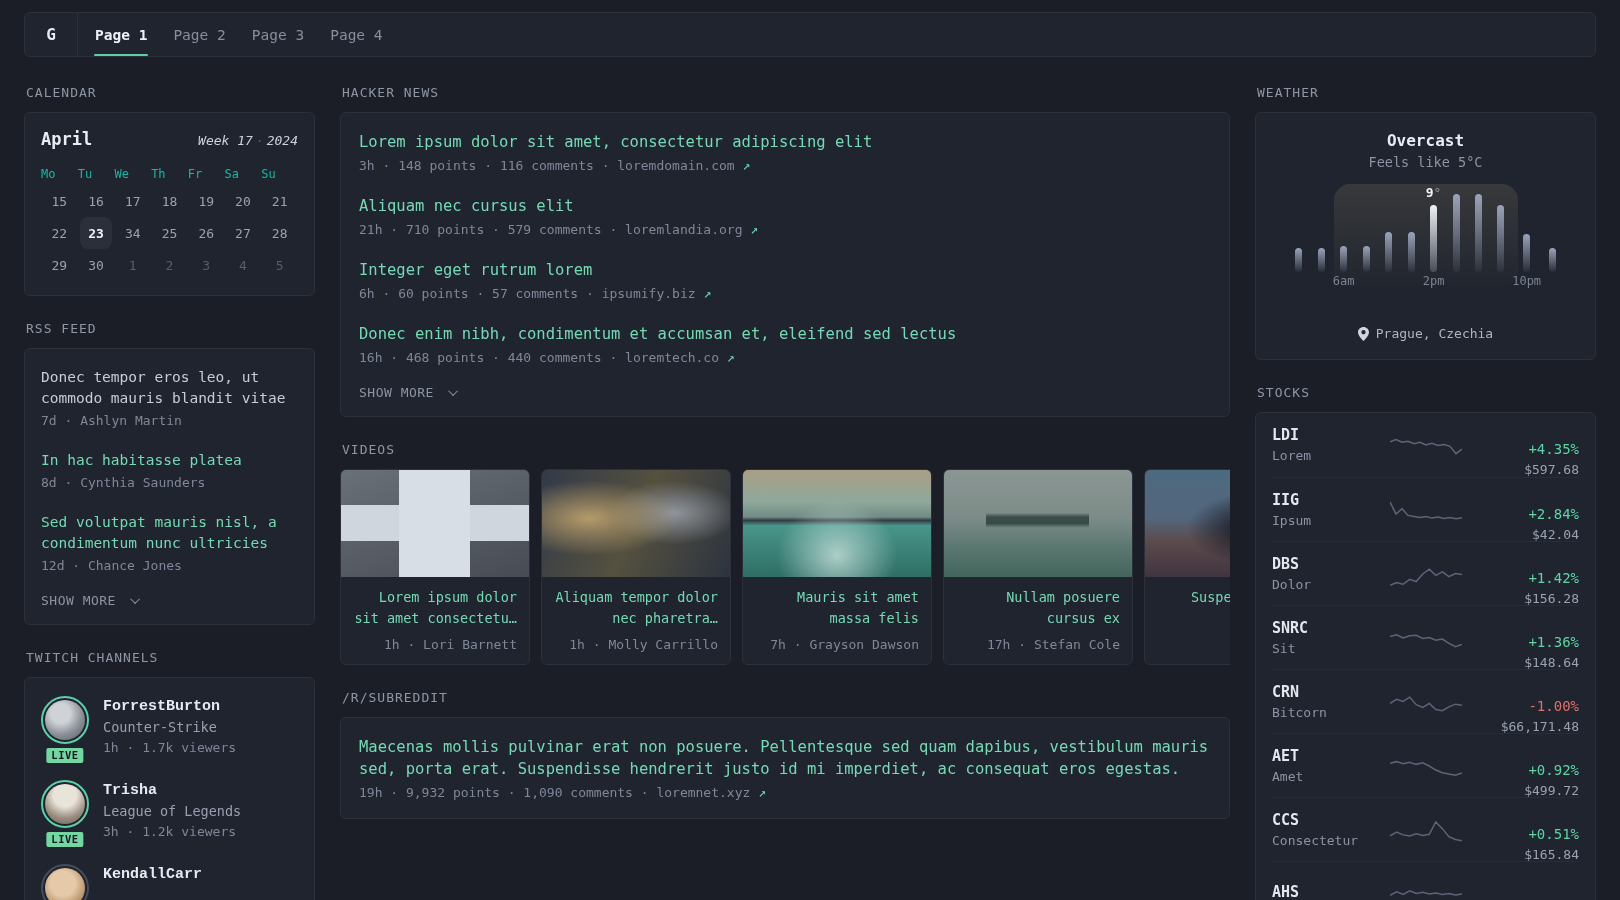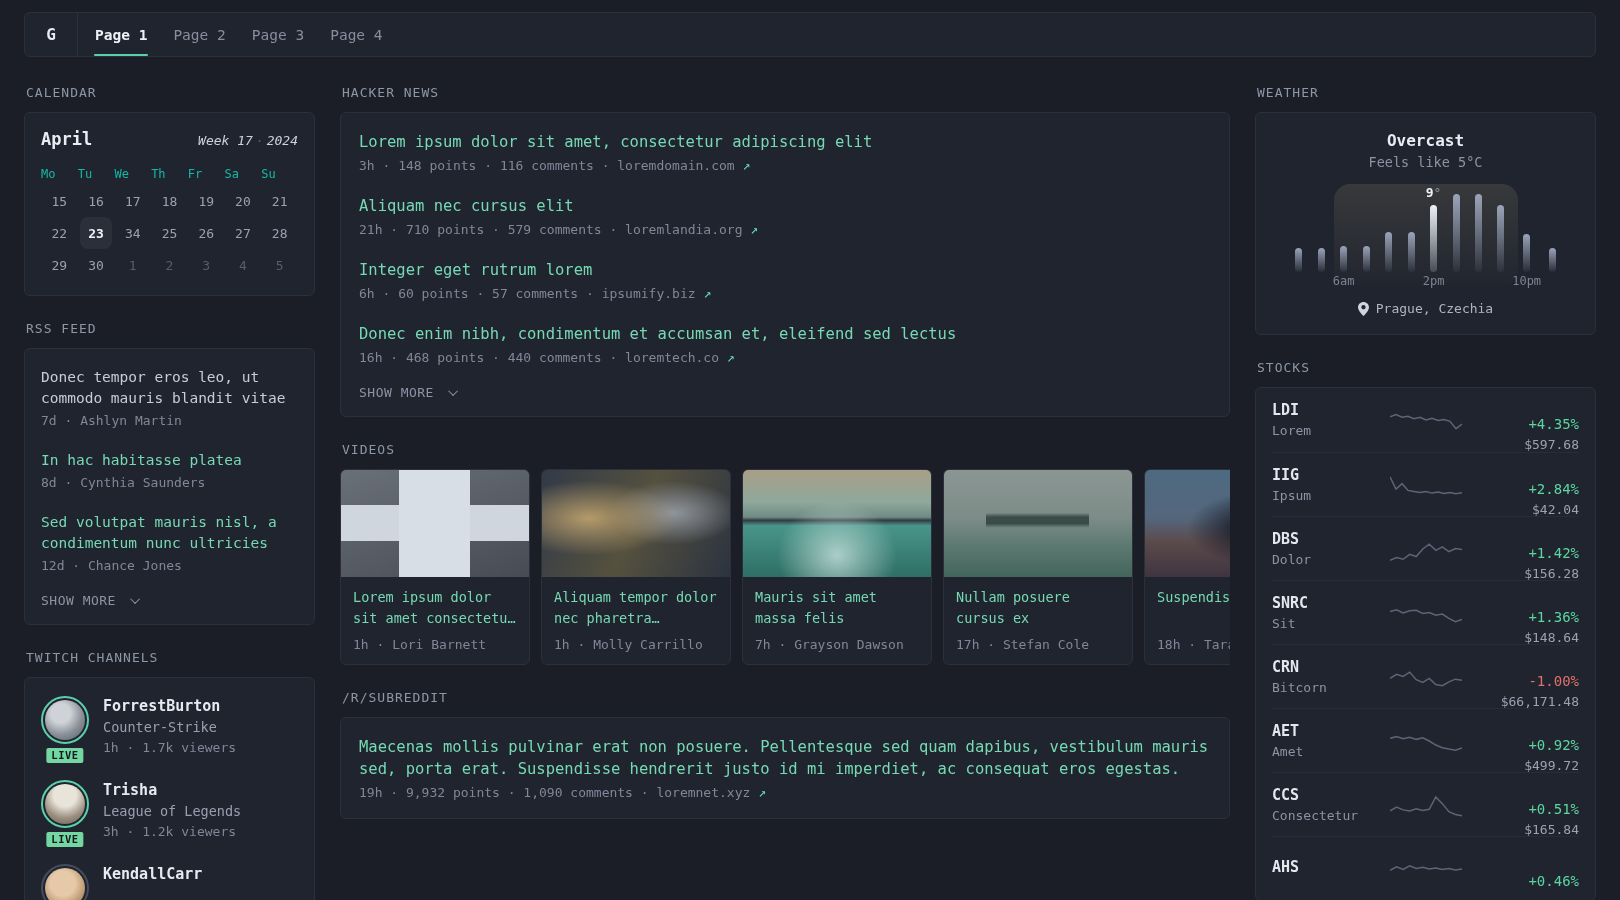--- a/index.html
+++ b/index.html
@@ -96,34 +96,34 @@
   }
   .avatar.offline { border-color:#454c5b; }
   .av1 { background-image:radial-gradient(circle at 40% 35%, #cfd3d8 0 25%, #8a9097 55%, #4a5058 100%); }
   .av2 { background-image:radial-gradient(circle at 50% 30%, #e8e4da 0 30%, #9c8f80 60%, #55504a 100%); }
   .av3 { background-image:radial-gradient(circle at 45% 40%, #e6c9a8 0 35%, #b08a62 70%, #6b5a48 100%); }
   .live-badge {
     position:absolute; bottom:-7px; left:50%; transform:translateX(-50%);
     background:#74d7a2; color:#151820; font-size:10.5px; font-weight:bold;
     padding:1px 5px 2px; border-radius:4px; border:2px solid #20242e; letter-spacing:0.5px;
   }
-  .ch-name { font-size:15px; font-weight:bold; color:#e6eaf1; line-height:21px; }
+  .ch-name { font-size:15px; font-weight:bold; color:#e6eaf1; line-height:21px;font-family:Liberation Mono, monospace; }
   .ch-game { font-size:13.5px; color:#98a0b0; line-height:21px; }
   .ch-meta { font-size:13px; color:#7f8798; line-height:20px; }
 
   
   .list-card { padding:18px 18px 16px; }
   .news-item + .news-item { margin-top:20px; }
   .news-title { display:block; font-size:15.5px; line-height:22px; color:#76d9b4;
     text-decoration:none; cursor:pointer; }
   .news-meta { font-size:13px; line-height:19px; color:#7f8798; margin-top:3px; }
   .ext-arrow { color:#6fdbb6; }
 
   
-  .video-row { display:flex; gap:11px; overflow:hidden; width:890px; }
+  .video-row { display:flex; gap:11px; overflow:hidden; width:890px;text-align:right; }
   .video-card { width:190px; flex:none; background:#20242e; border:1px solid #2b303b;
     border-radius:6px; cursor:pointer; }
   .thumb { height:107px; border-radius:5px 5px 0 0; }
   .th1 { background:
       linear-gradient(#d8dee5,#d8dee5) center/38% 100% no-repeat,
       linear-gradient(#cfd6dd,#cfd6dd) center/100% 34% no-repeat,
       linear-gradient(160deg,#6a7078,#474c54); }
   .th2 { background:
       radial-gradient(at 25% 45%, #b49a6a 0%, rgba(0,0,0,0) 45%),
       radial-gradient(at 70% 40%, #8f959d 0%, rgba(0,0,0,0) 35%),
@@ -152,21 +152,21 @@
   .w-slots { position:absolute; left:0; right:0; bottom:0; top:0; display:flex; }
   .w-slot { position:relative; flex:1; display:flex; flex-direction:column;
     align-items:center; justify-content:flex-end; }
   .w-bar { width:7px; border-radius:4px;
     background:linear-gradient(180deg,#9aa4ba 0%, rgba(96,104,122,0.12) 100%); }
   .w-bar.hl { background:linear-gradient(180deg,#eef2f8 0%, rgba(170,180,200,0.25) 100%); }
   .w-hour { height:18px; margin-top:2px; font-size:12px; color:#7b8394; white-space:nowrap; }
   .w-hour.empty { visibility:hidden; }
   .w-temp { position:absolute; font-size:13px; font-weight:bold; color:#eef1f6; white-space:nowrap; }
   .w-temp .deg { color:#8b93a4; font-weight:normal; }
-  .w-loc { margin-top:9px; display:flex; align-items:center; justify-content:center; gap:7px;
+  .w-loc { margin-top:34px; display:flex; align-items:center; justify-content:center; gap:7px;
     font-size:13px; color:#aeb5c2; }
 
   
   .stocks-card { padding:0 16px; }
   .stock-row { display:flex; align-items:center; height:64px; }
   .stock-row + .stock-row { border-top:1px solid #272c37; }
   .stock-left { flex:1; min-width:0; }
   .stock-sym { font-size:15px; font-weight:bold; color:#e3e7ee; line-height:18px; }
   .stock-name { font-size:13px; color:#8b93a4; margin-top:4px; line-height:16px; }
   .stock-spark { width:72px; height:30px; flex:none; }

